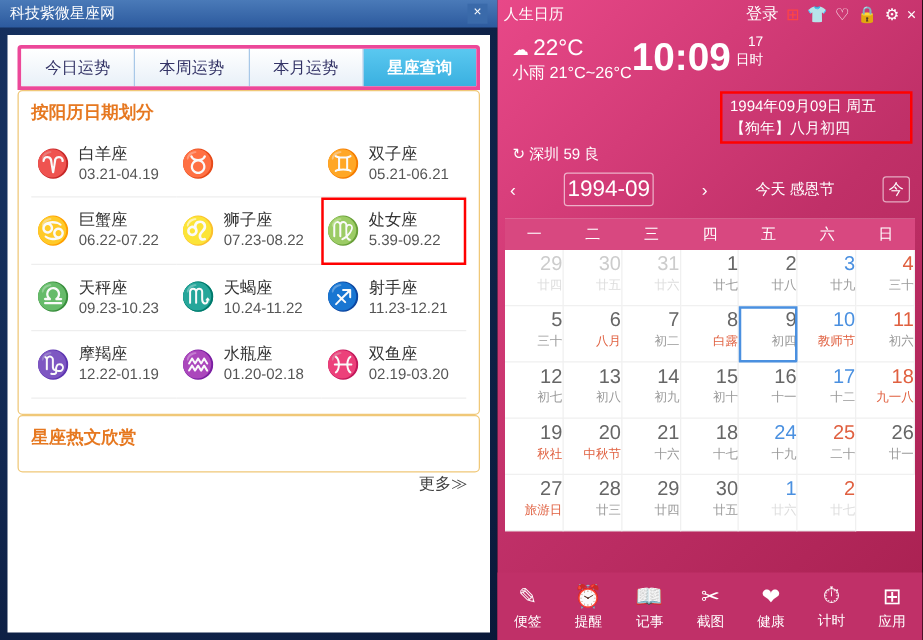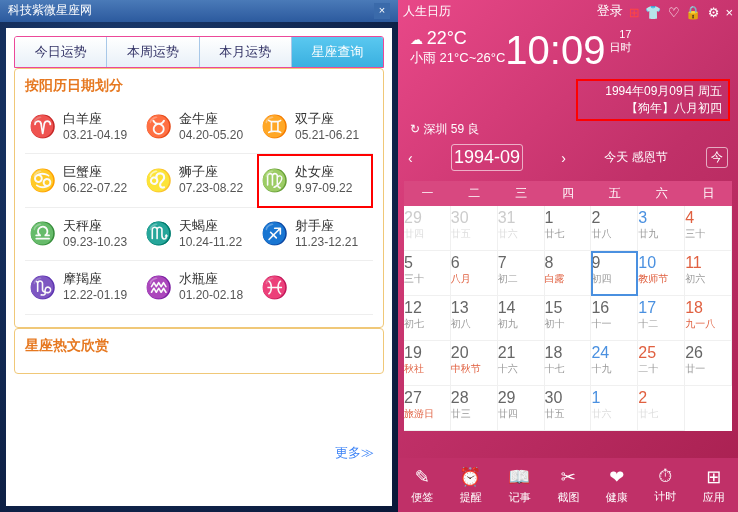--- a/index.html
+++ b/index.html
@@ -1,54 +1,54 @@
 <!DOCTYPE html>
 <html><head>
 <meta charset="utf-8">
 <style>
 *{margin:0;padding:0;box-sizing:border-box;font-family:"Microsoft YaHei",sans-serif}
 body{width:738px;height:512px;display:flex;background:#000}
 .left{width:398px;height:512px;background:radial-gradient(ellipse at 30% 20%,#1a3a6e 0%,#0a1838 100%);position:relative}
 .left-title{height:22px;background:linear-gradient(#4a7ab8,#2c5a9e);color:#fff;font-size:12px;padding:3px 8px;display:flex;justify-content:space-between;align-items:flex-end}
 .left-close{width:16px;height:16px;background:#3a6aaa;color:#fff;text-align:center;line-height:14px;cursor:pointer;font-size:11px}
 .left-body{background:#fff;margin:6px;height:478px;padding:8px}
-.tabs{display:flex;border:1px solid #ec4899;border-radius:3px 3px 0 0;overflow:hidden}
+.tabs{display:flex;border:3px solid #ec4899;border-radius:3px 3px 0 0;overflow:hidden}
 .tab{flex:1;padding:6px 4px;text-align:center;font-size:13px;color:#336;background:linear-gradient(#fff,#e8f0f8);border-right:1px solid #a8c8e8;cursor:pointer}
 .tab:last-child{border-right:none}
-.tab.active{background:linear-gradient(#5ac8f0,#3ab0e0);color:#fff;font-weight:normal}
+.tab.active{background:linear-gradient(#5ac8f0,#3ab0e0);color:#fff;font-weight:bold}
 .panel{border:1px solid #f0c878;border-radius:4px;padding:8px 10px 12px}
 .panel-title{color:#e67820;font-size:14px;font-weight:bold;margin-bottom:6px}
 .zodiac-grid{display:grid;grid-template-columns:repeat(3,1fr);gap:0}
 .zodiac{display:flex;align-items:center;padding:10px 4px;border-bottom:1px solid #eee;cursor:pointer}
 .zodiac.hl{outline:2px solid #f00;outline-offset:-2px}
 .z-icon{width:28px;height:28px;color:#3a90e0;font-size:22px;text-align:center;line-height:28px;margin-right:6px}
 .z-txt{font-size:12px;color:#555;line-height:1.3}
 .z-name{font-size:13px;color:#333}
-.more{text-align:right;color:#3b82f6;font-size:13px;margin-top:70px;padding-right:10px;cursor:pointer}
+.more{text-align:right;color:#404040;font-size:13px;padding-right:10px;cursor:pointer}
 
 .right{width:340px;height:512px;background:linear-gradient(135deg,#e84888 0%,#c03068 50%,#a82050 100%);position:relative;color:#fff}
 .r-title{height:22px;display:flex;align-items:center;padding:0 5px;font-size:12px;justify-content:space-between}
-.r-icons{display:flex;gap:6px;align-items:flex-end}
+.r-icons{display:flex;gap:6px;align-items:center}
 .r-icons span{font-size:13px;cursor:pointer}
 .r-header{padding:6px 12px;display:flex;justify-content:flex-start}
 .weather{font-size:13px}
 .temp{font-size:18px}
-.time{font-size:40px;font-weight:400}
+.time{font-size:31px;font-weight:700}
 .date-sm{font-size:11px;text-align:right}
-.lunar-box{outline:2px solid #f00;padding:2px 6px;font-size:12px;text-align:right;margin:2px 10px 2px auto;width:150px}
+.lunar-box{outline:2px solid #f00;padding:2px 6px;font-size:12px;margin:2px 10px 2px auto;width:150px}
 .loc{font-size:12px;padding:0 12px}
 .nav{display:flex;align-items:center;justify-content:space-between;padding:6px 10px;font-size:14px}
 .nav-mid{font-size:18px;border:1px solid rgba(255,255,255,.6);border-radius:3px;padding:2px 2px}
 .today-btn{border:1px solid rgba(255,255,255,.6);border-radius:3px;padding:1px 4px;font-size:12px}
 
 .cal{background:#fff;margin:4px 6px 0;color:#666}
 .wk{display:grid;grid-template-columns:repeat(7,1fr);background:#d84880;color:#fff;font-size:12px}
 .wk div{text-align:center;padding:4px 0}
 .days{display:grid;grid-template-columns:repeat(7,1fr)}
-.day{height:45px;text-align:left;font-size:14px;padding:3px 0;border-right:1px solid #f0f0f0;border-bottom:1px solid #f0f0f0;cursor:pointer}
+.day{height:45px;text-align:right;font-size:14px;padding:3px 0;border-right:1px solid #f0f0f0;border-bottom:1px solid #f0f0f0;cursor:pointer}
 .day .n{font-size:16px}
 .day .l{font-size:10px;color:#999}
 .day.dim .n{color:#ccc}
 .day.dim .l{color:#ddd}
 .day.sat .n{color:#4a90e0}
 .day.sun .n{color:#e06040}
 .day.sel{outline:2px solid #4a90e0;outline-offset:-2px}
 .day.hol .l{color:#e06040}
 
 .toolbar{position:absolute;bottom:0;left:0;right:0;height:54px;background:#c03068;display:flex;justify-content:space-around;align-items:center;padding:4px 0}
@@ -75,24 +75,20 @@
       <div class="zodiac-grid" id="zg">
           <div class="zodiac">
             <div class="z-icon">♈</div>
             <div class="z-txt">
               <div class="z-name">白羊座</div>
               <div>03.21-04.19</div>
             </div>
           </div>
           <div class="zodiac">
             <div class="z-icon">♉</div>
-            <div class="z-txt">
-              <div class="z-name">金牛座</div>
-              <div>04.20-05.20</div>
-            </div>
           </div>
           <div class="zodiac">
             <div class="z-icon">♊</div>
             <div class="z-txt">
               <div class="z-name">双子座</div>
               <div>05.21-06.21</div>
             </div>
           </div>
           <div class="zodiac">
             <div class="z-icon">♋</div>
@@ -105,21 +101,21 @@
             <div class="z-icon">♌</div>
             <div class="z-txt">
               <div class="z-name">狮子座</div>
               <div>07.23-08.22</div>
             </div>
           </div>
           <div class="zodiac hl">
             <div class="z-icon">♍</div>
             <div class="z-txt">
               <div class="z-name">处女座</div>
-              <div>9.97-09.22</div>
+              <div>5.39-09.22</div>
             </div>
           </div>
           <div class="zodiac">
             <div class="z-icon">♎</div>
             <div class="z-txt">
               <div class="z-name">天秤座</div>
               <div>09.23-10.23</div>
             </div>
           </div>
           <div class="zodiac">
@@ -145,20 +141,24 @@
           </div>
           <div class="zodiac">
             <div class="z-icon">♒</div>
             <div class="z-txt">
               <div class="z-name">水瓶座</div>
               <div>01.20-02.18</div>
             </div>
           </div>
           <div class="zodiac">
             <div class="z-icon">♓</div>
+            <div class="z-txt">
+              <div class="z-name">双鱼座</div>
+              <div>02.19-03.20</div>
+            </div>
           </div>
         </div>
     </div>
     <div class="panel">
       <div class="panel-title">星座热文欣赏</div>
     </div>
     <div class="more">更多≫</div>
   </div>
 </div>
 

